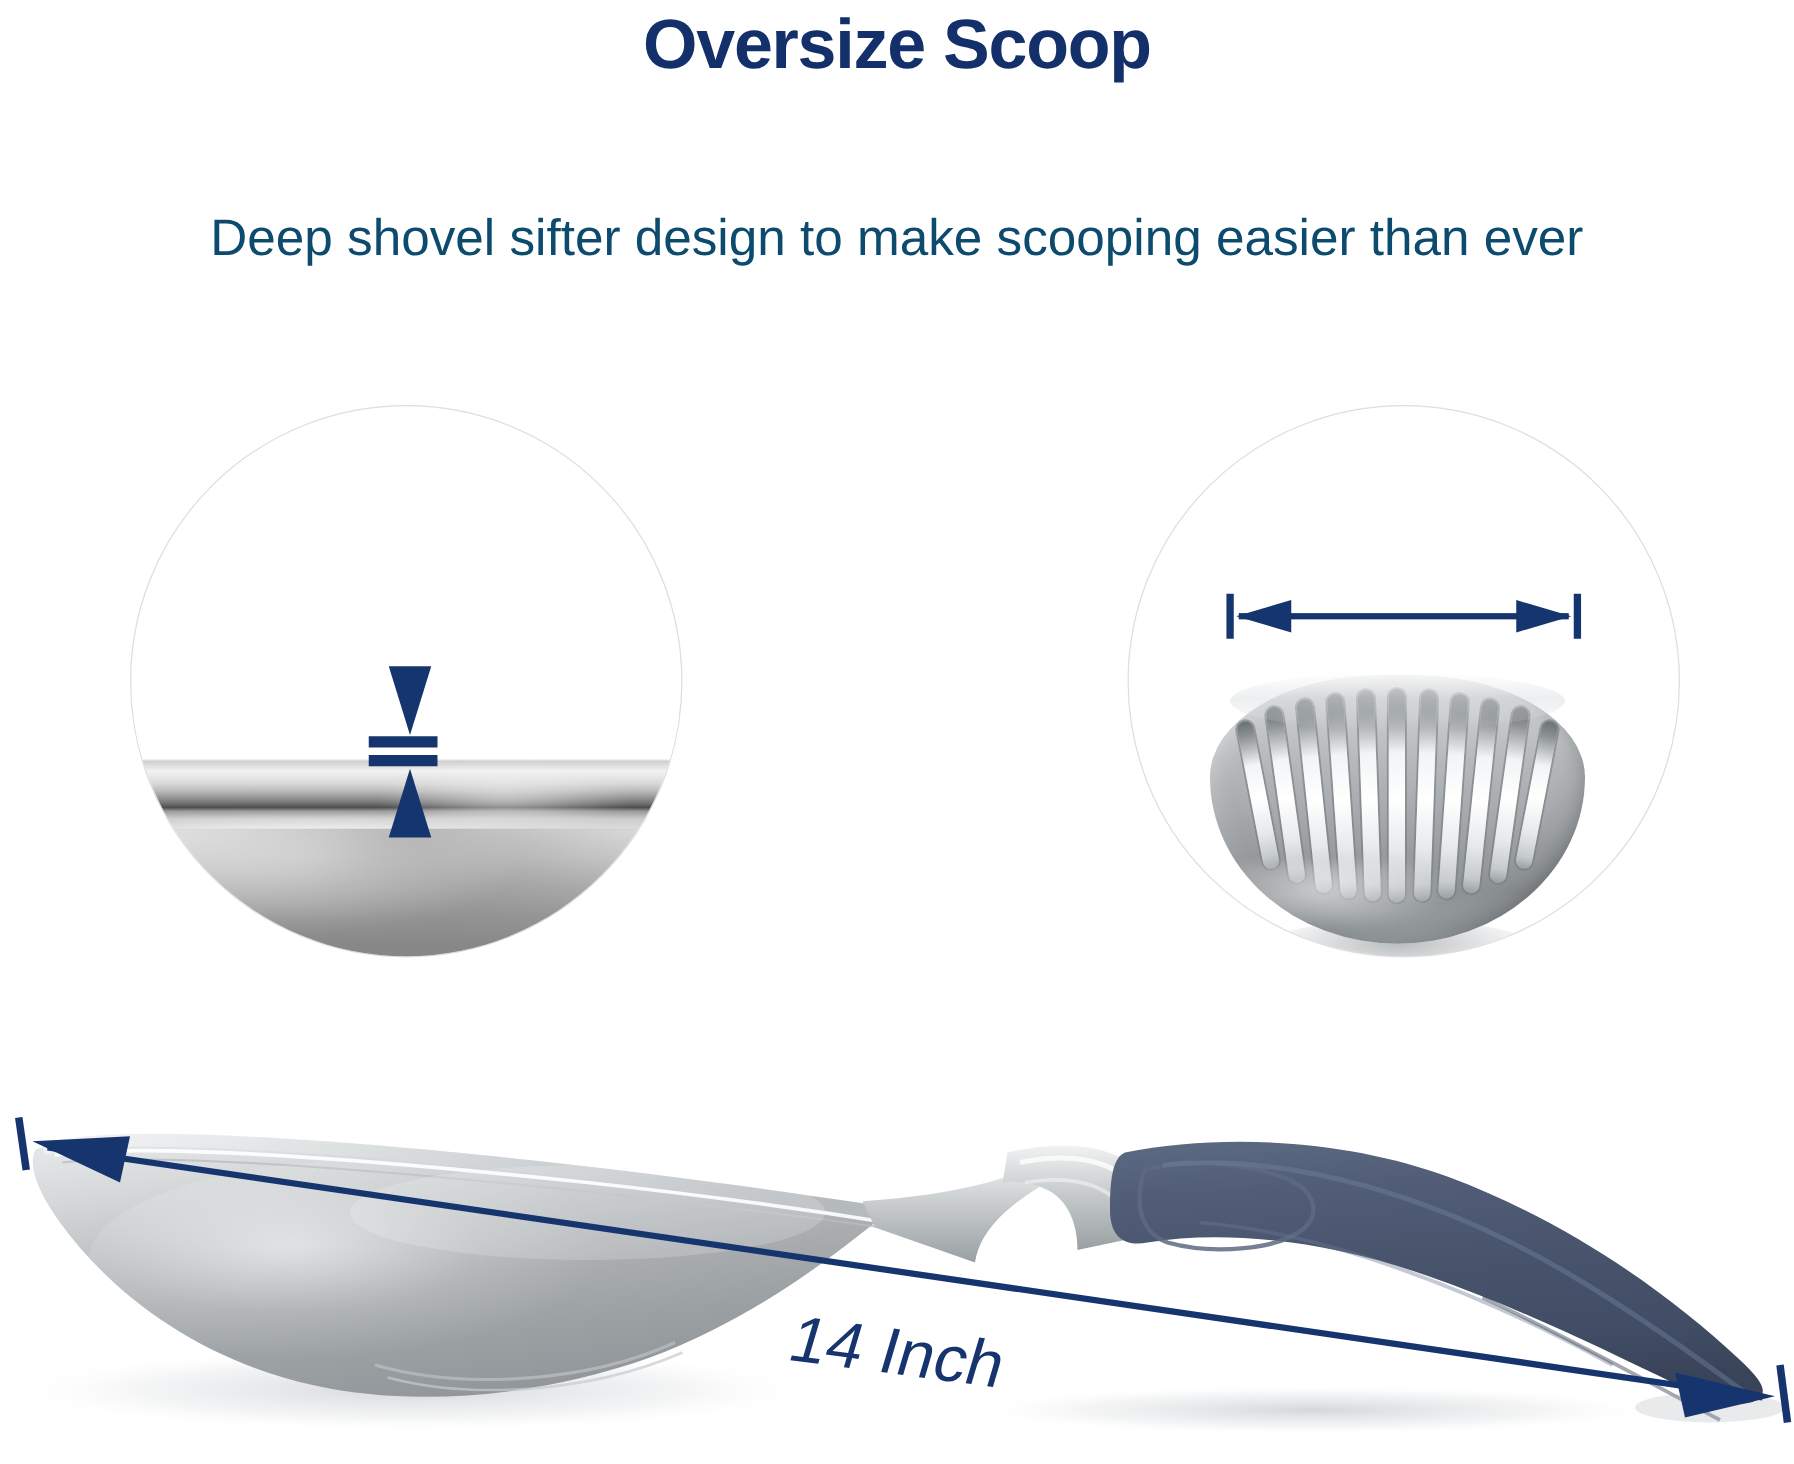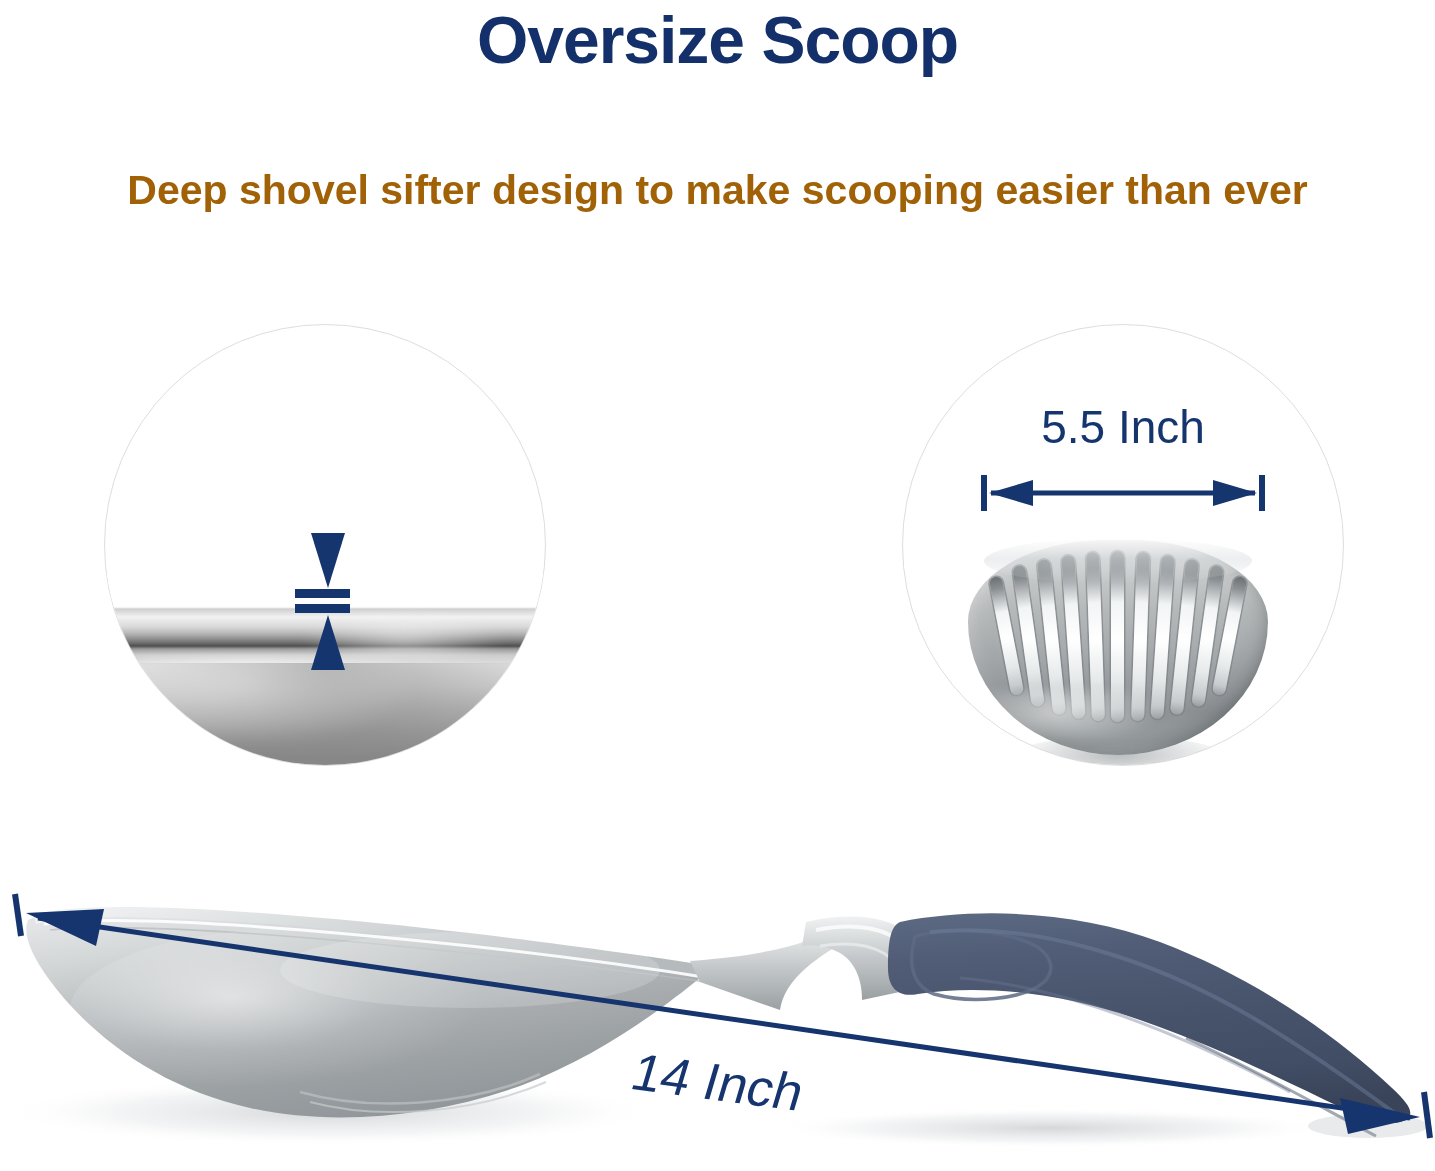--- a/index.html
+++ b/index.html
@@ -18,36 +18,36 @@
     overflow: hidden;
   }
 
   
   .headline {
     position: absolute;
     left: 0;
     top: 6px;
     width: 1435px;
     text-align: center;
-    font-size: 66px;
+    font-size: 56px;
     font-weight: bold;
     letter-spacing: -1px;
     color: #14306b;
     line-height: 1.05;
     white-space: nowrap;
   }
   .subhead {
     position: absolute;
     left: 0;
     top: 168px;
     width: 1435px;
     text-align: center;
     font-size: 41px;
-    font-weight: 700;
-    color: #a16207;
+    font-weight: 400;
+    color: #0c4a6e;
     line-height: 1.1;
     white-space: nowrap;
   }
 
   
   .inset-circle {
     position: absolute;
     border-radius: 50%;
     border: 1.5px solid #dedede;
     background: #ffffff;
@@ -297,21 +297,20 @@
 
   </div>
 
   <div class="tri" id="tri-top"></div>
   <div class="eighth-bar" id="bar-a"></div>
   <div class="eighth-bar" id="bar-b"></div>
   <div class="tri" id="tri-bot"></div>
 
   <div class="inset-circle" id="circle-right">
 
-    <div class="circle-label" id="label-five">5.5 Inch</div>
 
     <svg id="dim-55" viewBox="0 0 284 40">
       <g fill="#14356e" stroke="#14356e">
         <rect x="0" y="2" width="6" height="36" stroke="none"></rect>
         <rect x="278" y="2" width="6" height="36" stroke="none"></rect>
         <rect x="10" y="17.5" width="264" height="5" stroke="none"></rect>
         <polygon points="8,20 52,7 52,33" stroke="none"></polygon>
         <polygon points="276,20 232,7 232,33" stroke="none"></polygon>
       </g>
     </svg>

